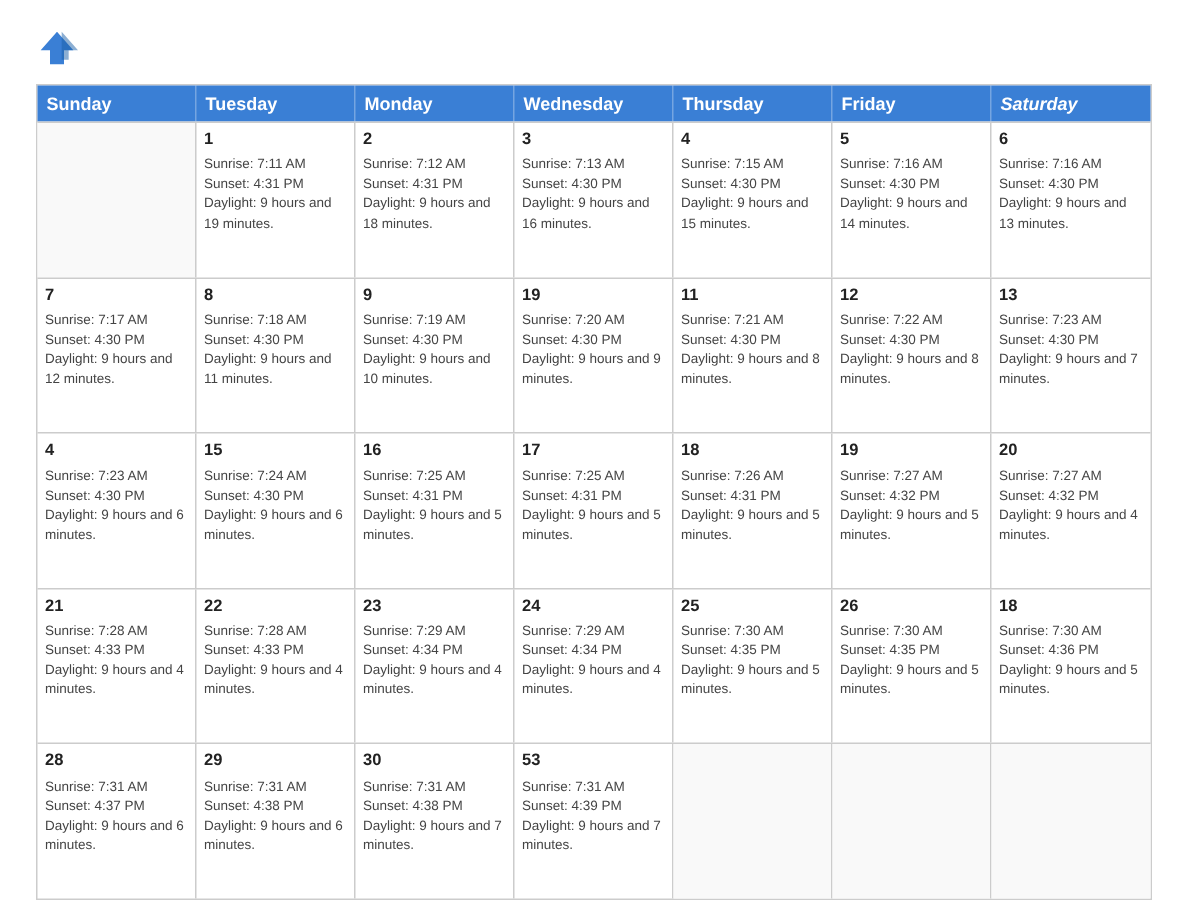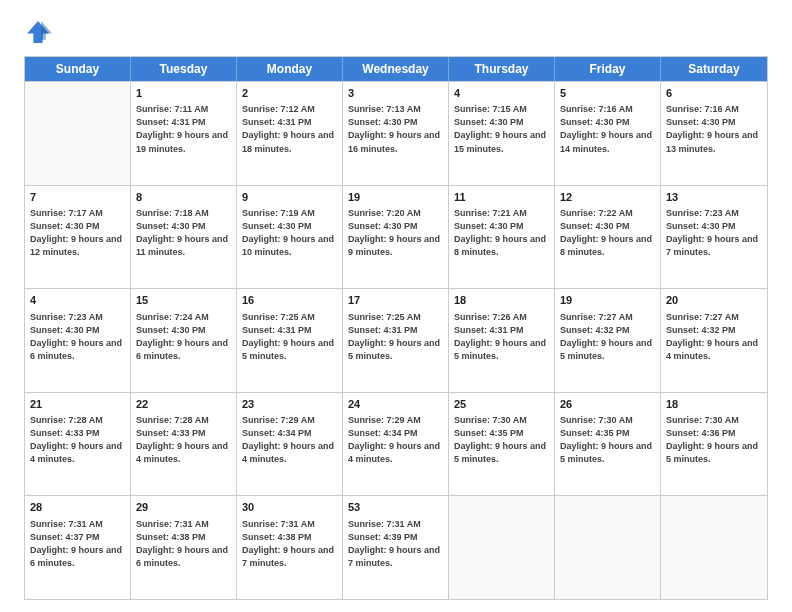--- a/index.html
+++ b/index.html
@@ -63,24 +63,24 @@
     .cal-header {
       display: grid;
       grid-template-columns: repeat(7, 1fr);
       background: #3a7fd5;
     }
     .cal-header-cell {
       color: #fff;
       font-size: 12px;
       font-weight: bold;
       padding: 5px 6px;
-      text-align: center;
+      text-align: left;
       border-right: 1px solid rgba(255,255,255,0.3);
     }
-    .cal-header-cell:last-child { border-right: none; }
+    .cal-header-cell:last-child { border-right: none; font-style: italic; }
     .cal-body {
       display: flex;
       flex-direction: column;
       flex: 1;
     }
     .cal-row {
       display: grid;
       grid-template-columns: repeat(7, 1fr);
       flex: 1;
       border-top: 1px solid #ccc;
@@ -99,21 +99,20 @@
       font-size: 11px;
       font-weight: bold;
       color: #222;
       display: block;
       margin-bottom: 2px;
     }
     .cell-text {
       font-size: 9px;
       color: #444;
       line-height: 1.45;
-      font-weight: bold;
     }
   </style>
 </head>
 <body>
 
 <div class="page">
   <div class="header">
     <div class="logo">
 
       <svg class="logo-icon" viewBox="0 0 36 36" xmlns="http://www.w3.org/2000/svg">

